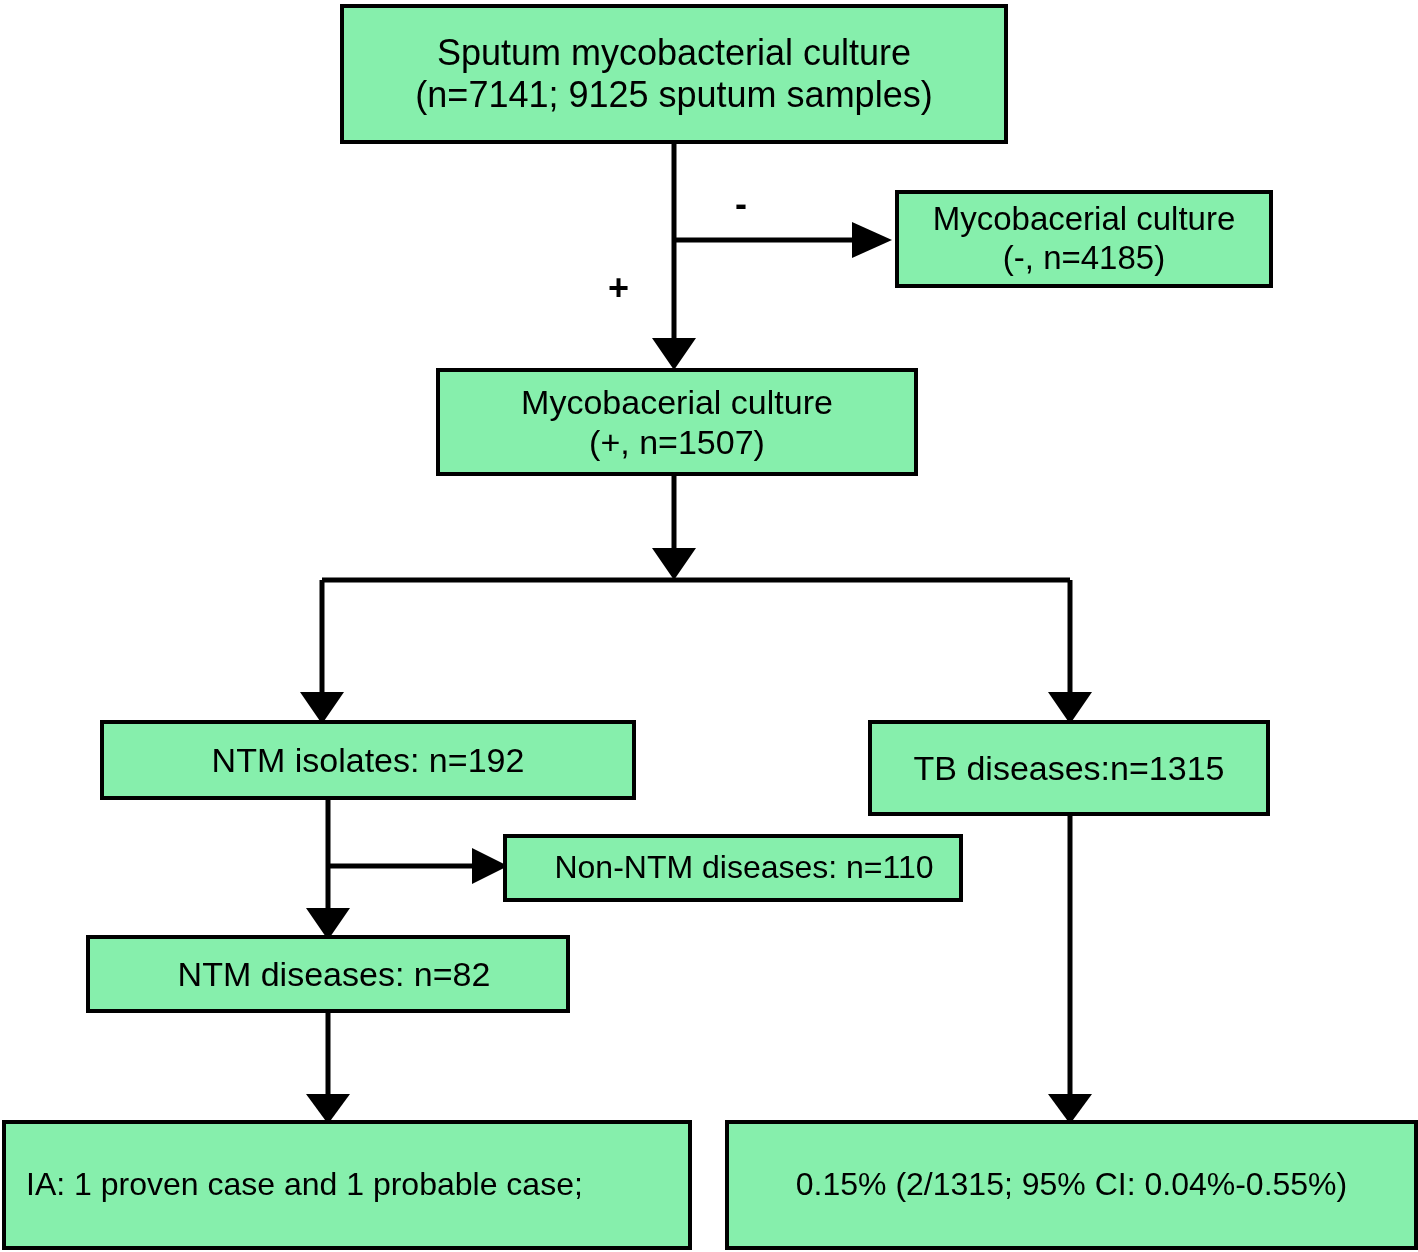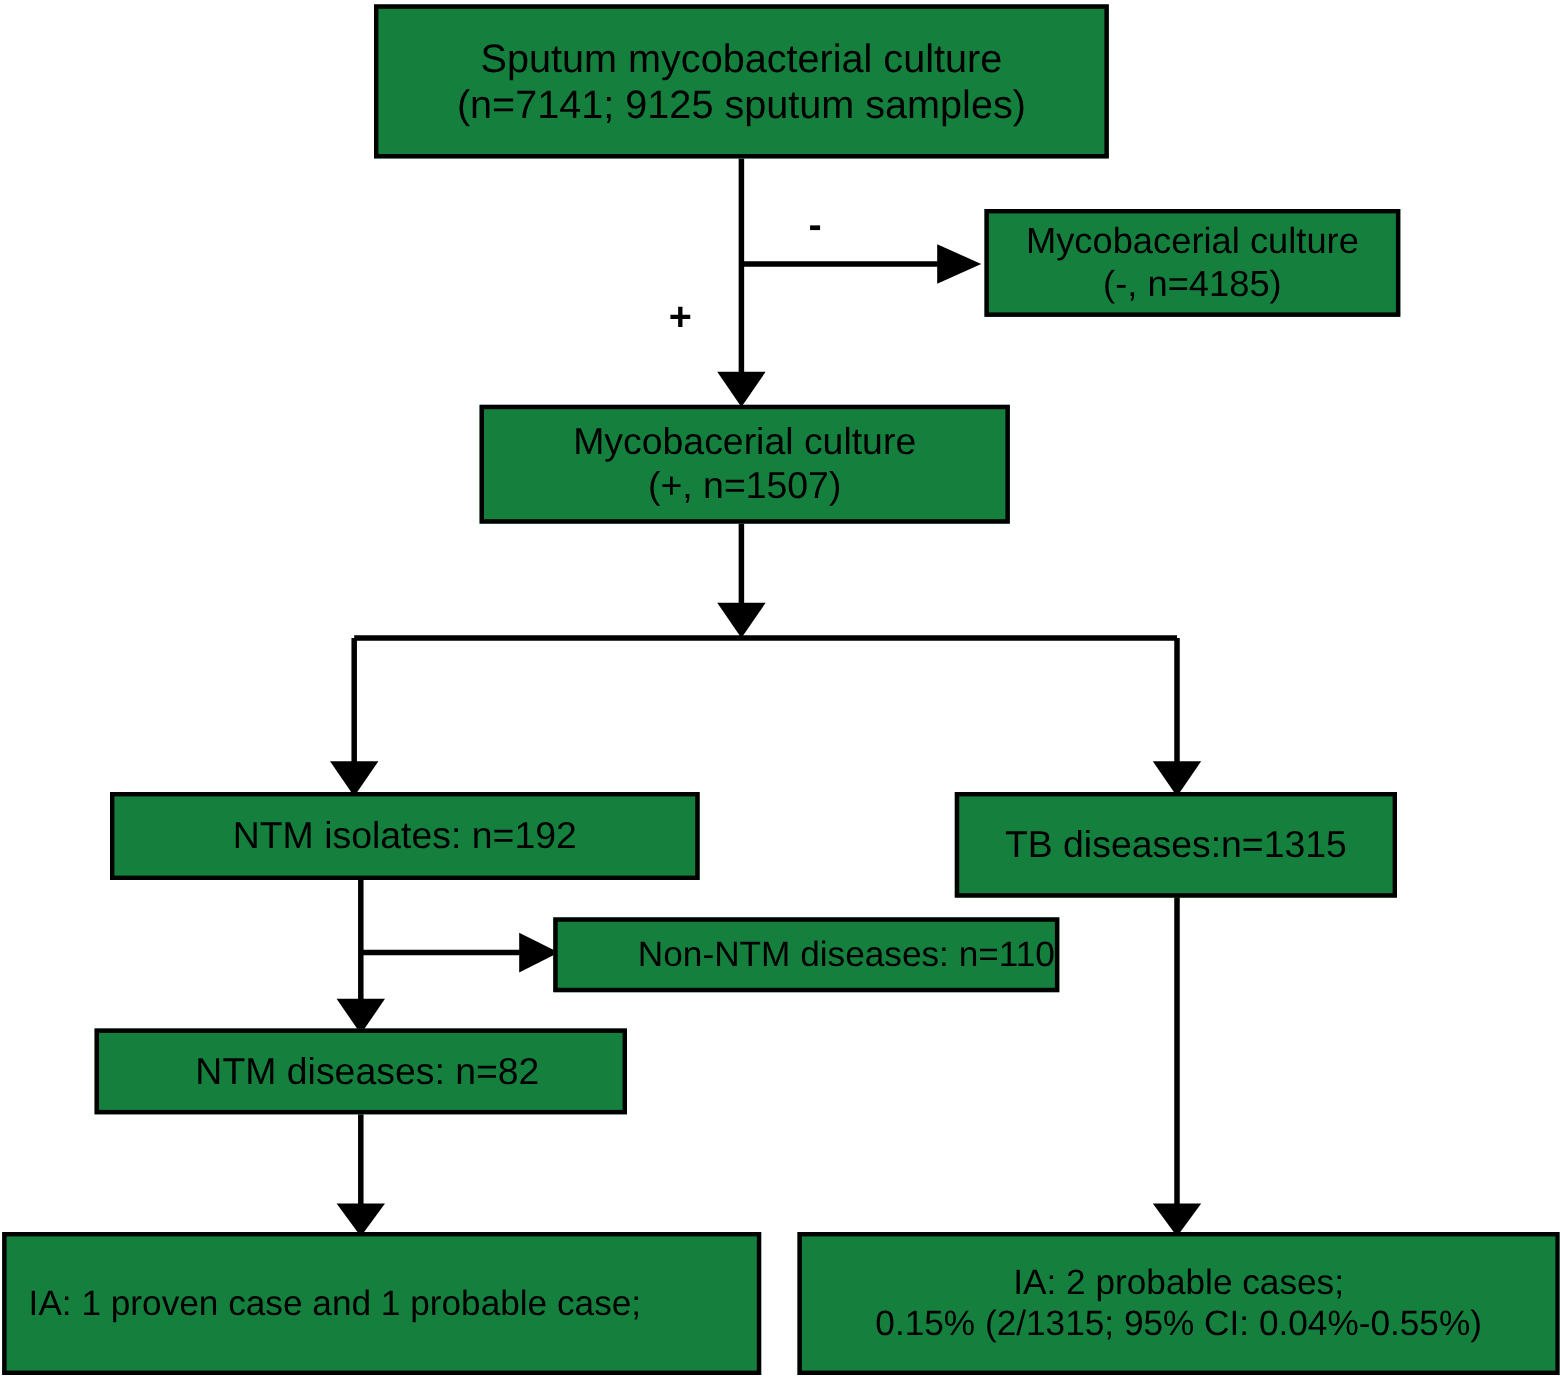--- a/index.html
+++ b/index.html
@@ -20,21 +20,21 @@
     position: absolute;
     left: 0;
     top: 0;
     width: 1418px;
     height: 1252px;
   }
   .node {
     position: absolute;
     box-sizing: border-box;
     border: 4px solid #000000;
-    background: #15803d;
+    background: #86efac;
     color: #000000;
     display: flex;
     flex-direction: column;
     align-items: center;
     justify-content: center;
     text-align: center;
     line-height: 1.18;
     z-index: 2;
   }
   .node .line {
@@ -49,21 +49,21 @@
   #node-tb-diseases { left: 868px;  top: 720px;  width: 402px; height: 96px;  font-size: 34px; }
   #node-non-ntm     { left: 503px;  top: 834px;  width: 460px; height: 68px;  font-size: 32px; }
   #node-ntm-diseases{ left: 86px;   top: 935px;  width: 484px; height: 78px;  font-size: 34px; padding-left: 12px; }
   #node-result-ntm  { left: 0px;    top: 1120px; width: 252px; height: 130px; font-size: 32px; }
   #node-result-tb   { left: 725px;  top: 1120px; width: 693px; height: 130px; font-size: 32px; }
 
   
   #node-result-ntm  { width: 690px; left: 2px; align-items: center; }
   #node-result-ntm .line:first-child { text-align: center; align-self: flex-start; padding-left: 20px; }
 
-  #node-non-ntm { align-items: flex-end; padding-left: 22px; }
+  #node-non-ntm { align-items: center; padding-left: 22px; }
 
   .edge-label {
     position: absolute;
     color: #000000;
     font-size: 36px;
     font-weight: 700;
     font-family: "Liberation Sans", sans-serif;
     line-height: 1;
     z-index: 3;
   }
@@ -151,17 +151,16 @@
 
   <div class="node" id="node-ntm-diseases">
     <span class="line">NTM diseases: n=82</span>
   </div>
 
   <div class="node" id="node-result-ntm">
     <span class="line">IA: 1 proven case and 1 probable case;</span>
   </div>
 
   <div class="node" id="node-result-tb">
-    <span class="line">IA: 2 probable cases;</span>
     <span class="line">0.15% (2/1315; 95% CI: 0.04%-0.55%)</span>
   </div>
 
 </div>
 
 </body></html>

